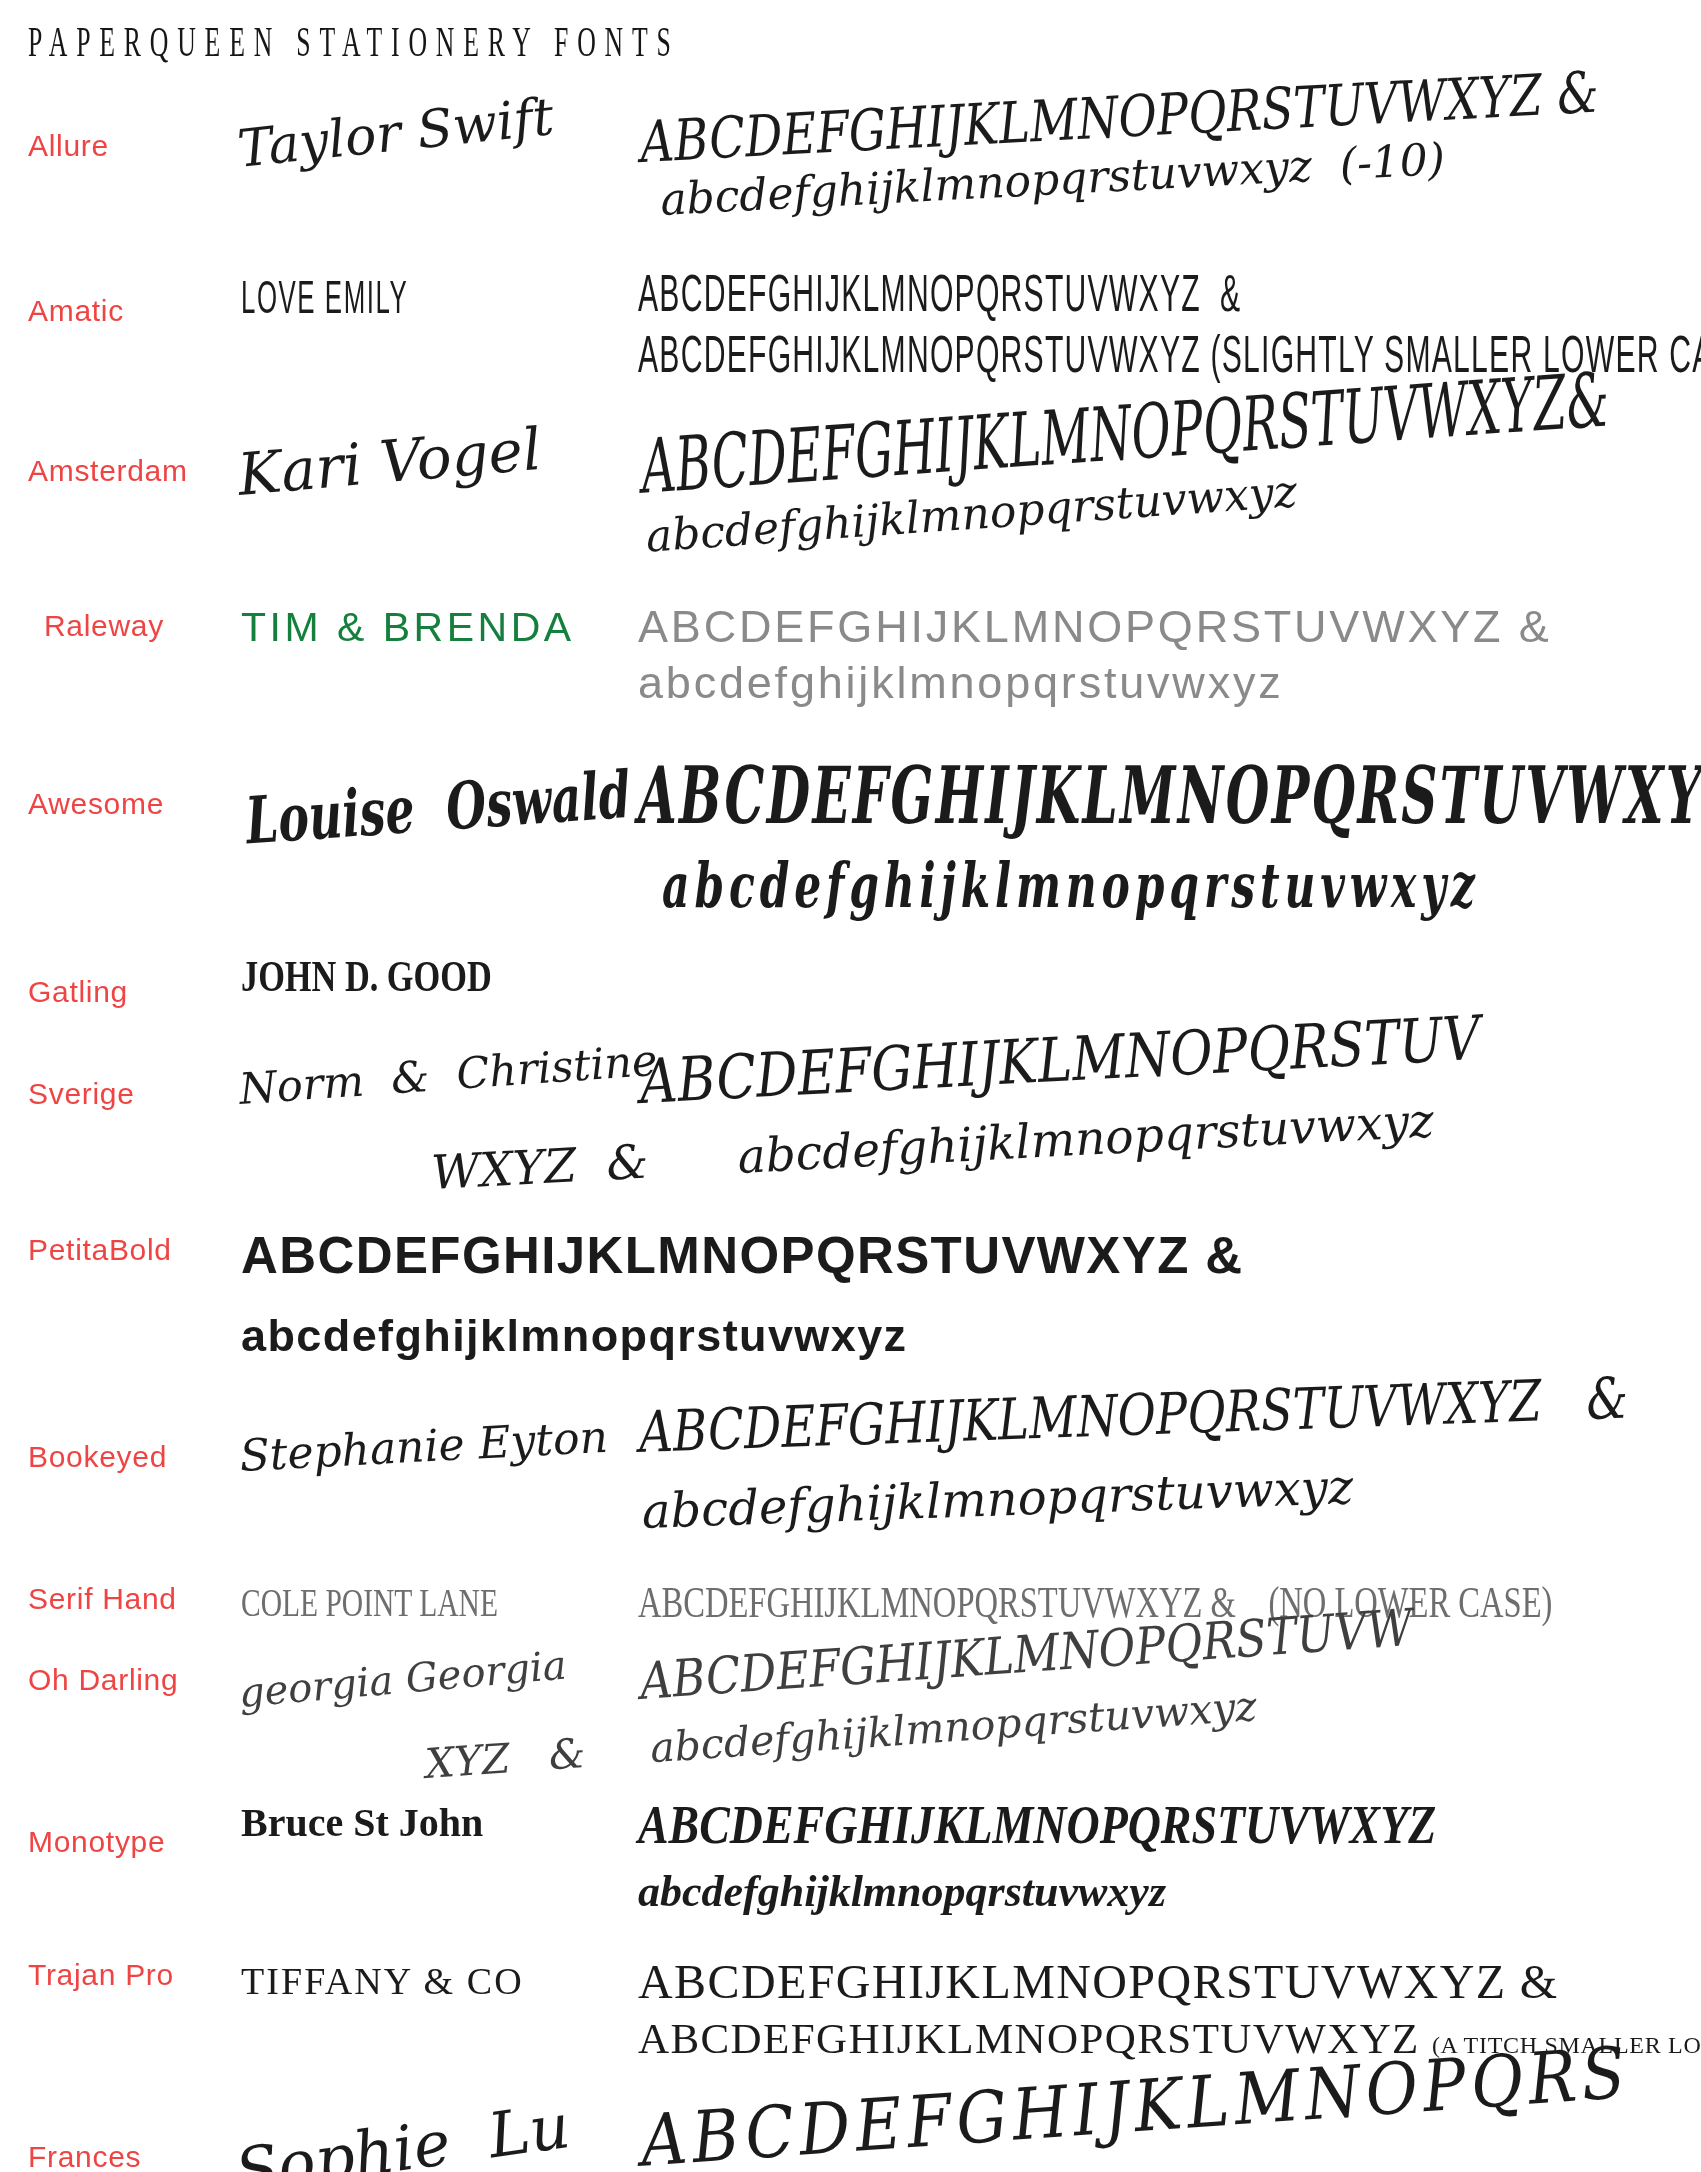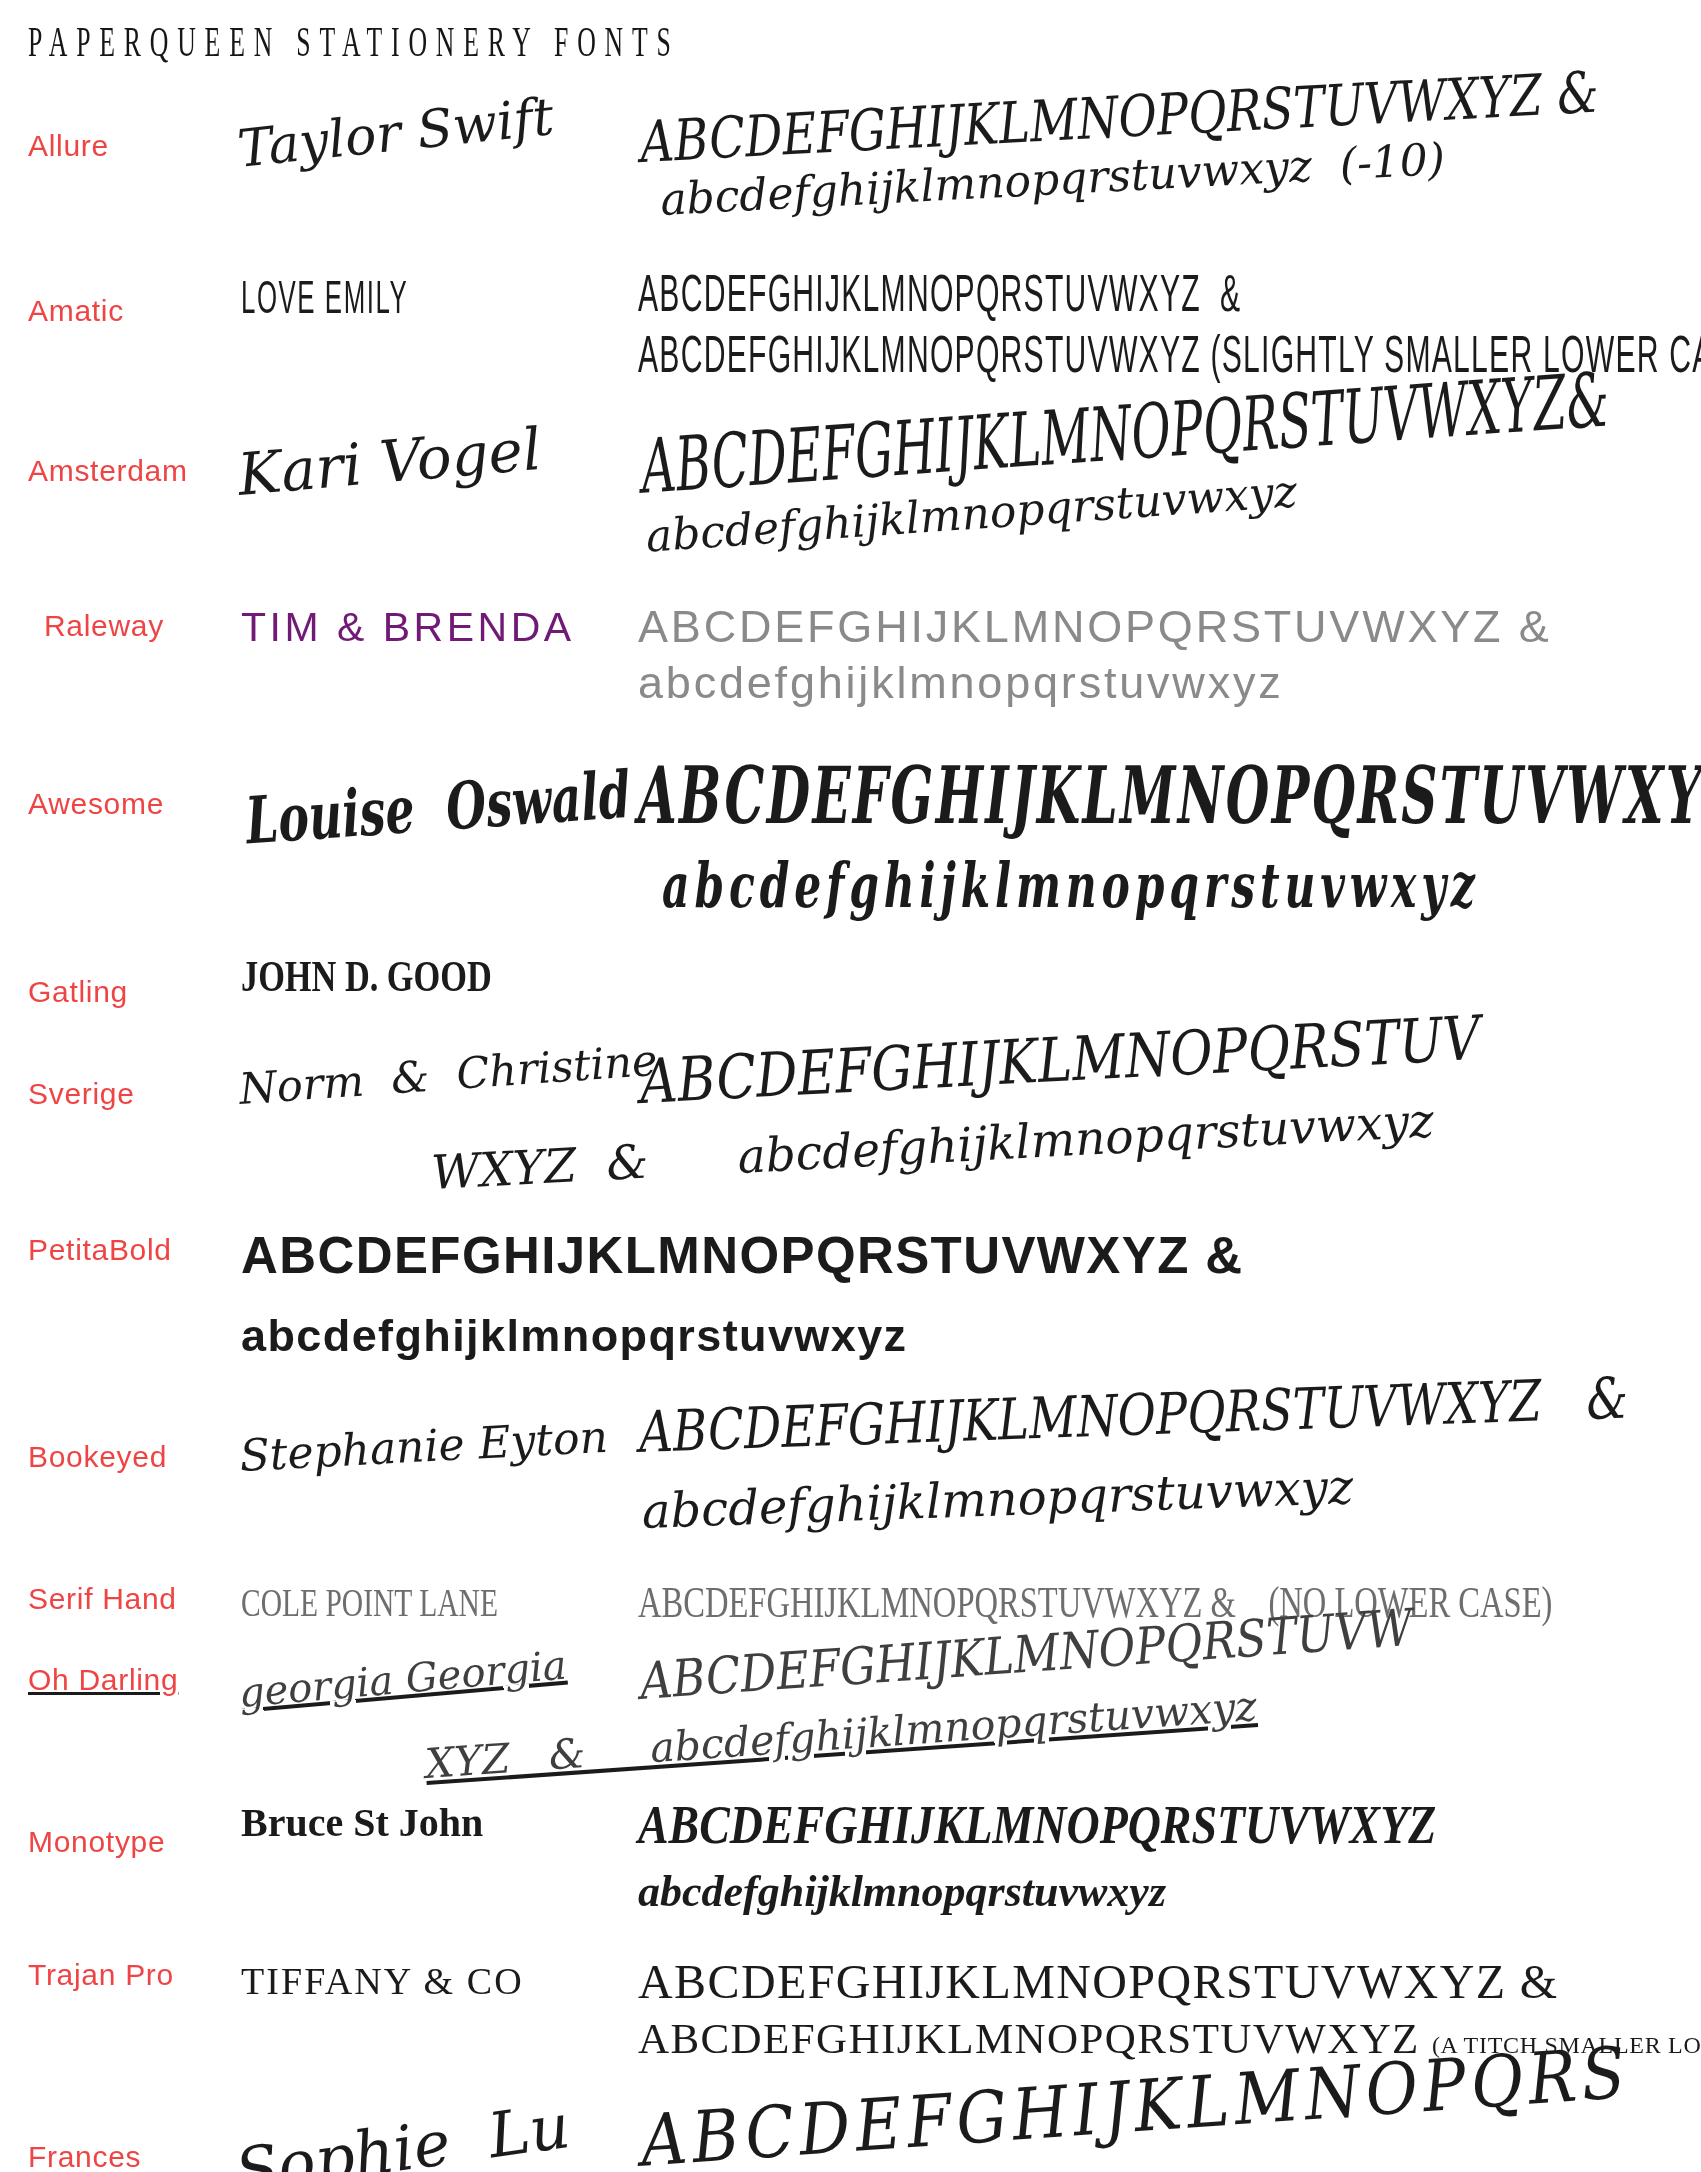--- a/index.html
+++ b/index.html
@@ -69,21 +69,21 @@
   
   .style-amsterdam .font-sample { font-family: "DejaVu Serif", serif; font-style: italic;
     font-size: 58px; font-weight: 300; transform: rotate(-5deg); transform-origin: left bottom; padding-top: 18.4px; }
   .style-amsterdam .font-alphabet { transform: rotate(-4deg); transform-origin: left top; }
   .style-amsterdam .line1 { font-family: "DejaVu Serif", serif; font-style: italic; font-size: 60px;
     display: inline-block; transform: scale(0.8, 1.25); transform-origin: left top; }
   .style-amsterdam .line2 { font-family: "DejaVu Serif", serif; font-style: italic; font-size: 44px; margin-top: 18.4px; }
 
   
   .style-raleway .font-label { padding-top: 10px; margin-left: 16px; }
-  .style-raleway .font-sample { font-size: 41px; color: #701a75; letter-spacing: 3.5px; padding-top: 4.3px; }
+  .style-raleway .font-sample { font-size: 41px; color: #15803d; letter-spacing: 3.5px; padding-top: 4.3px; }
   .style-raleway .alpha-line { font-size: 45px; color: #8a8a8a; letter-spacing: 2.8px; line-height: 1.25; }
 
   
   .style-awesome .font-label { padding-top: 38px; }
   .style-awesome .font-sample { font-family: "DejaVu Serif", serif; font-style: italic; font-weight: bold;
     font-size: 54px; transform: rotate(-4deg) scale(0.85, 1.2); transform-origin: left top; padding-top: 28px; }
   .style-awesome .line1 { font-family: "DejaVu Serif", serif; font-style: italic; font-weight: bold;
     font-size: 61px; display: inline-block; transform: scale(0.82, 1.3); transform-origin: left top; letter-spacing: 2.8px; }
   .style-awesome .line2 { font-family: "DejaVu Serif", serif; font-style: italic; font-weight: bold;
     font-size: 50px; display: inline-block; transform: scale(0.85, 1.25); transform-origin: left top;
@@ -122,21 +122,21 @@
 
   
   .style-serifhand { margin-bottom: 24px; }
   .style-serifhand .font-label { padding-top: 5.7px; }
   .style-serifhand .font-sample { font-family: "Liberation Serif", serif; color: #6e6e6e;
     font-size: 41px; display: inline-block; transform: scaleX(0.72); transform-origin: left top; padding-top: 1.4px; }
   .style-serifhand .line1 { font-family: "Liberation Serif", serif; color: #6e6e6e;
     font-size: 44px; display: inline-block; transform: scaleX(0.74); transform-origin: left top; }
 
   
-  .style-ohdarling { margin-bottom: 21px; text-decoration: underline; }
+  .style-ohdarling { margin-bottom: 21px; }
   .style-ohdarling .font-label { padding-top: 11.3px; }
   .style-ohdarling .font-sample { font-family: "DejaVu Serif", serif; font-style: italic; color: #3f3f3f;
     font-size: 40px; transform: rotate(-5deg); transform-origin: left bottom; padding-top: 18.4px; }
   .style-ohdarling .font-alphabet { transform: rotate(-4deg); transform-origin: left top; color: #3f3f3f; }
   .style-ohdarling .line1 { font-family: "DejaVu Serif", serif; font-style: italic; font-size: 51px;
     display: inline-block; transform: scaleX(0.88); transform-origin: left top; }
   .style-ohdarling .line2 { font-family: "DejaVu Serif", serif; font-style: italic; font-size: 41px;
     margin: 14px 0 0 -220px; }
 
   

